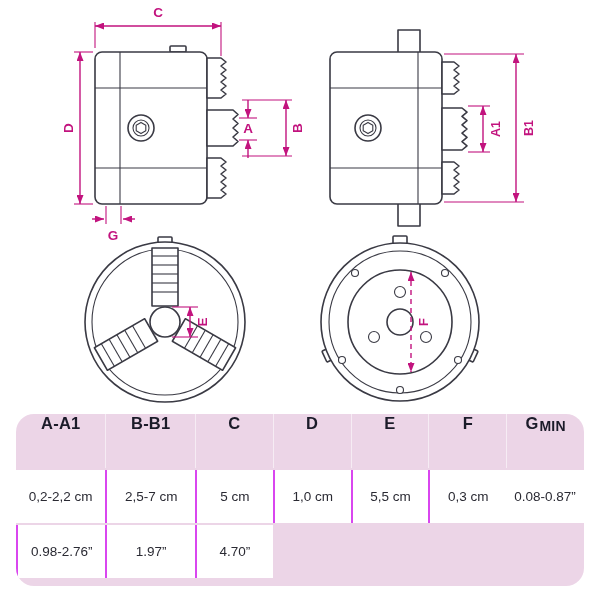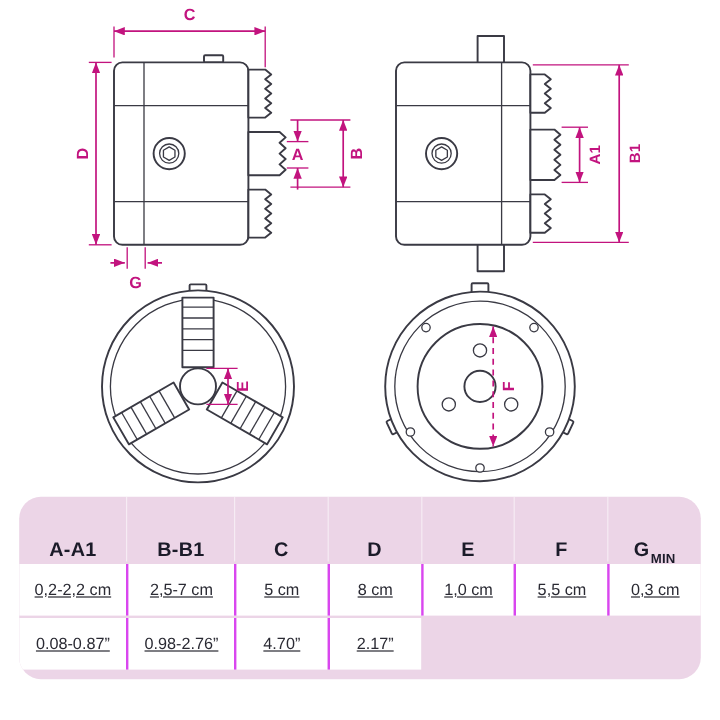--- a/index.html
+++ b/index.html
@@ -19,28 +19,28 @@
   .dim{fill:#c2137e;font-weight:bold;font-size:13.5px;font-family:"Liberation Sans",sans-serif;}
   .dim.small{font-size:12.5px;}
   
   .table-wrap{
     position:absolute;left:16px;top:414px;width:568px;
     background:#ecd5e7;border-radius:18px;overflow:hidden;
     display:grid;grid-template-columns:1.15fr 1.15fr 1fr 1fr 1fr 1fr 1fr;
     row-gap:2px;padding-bottom:8px;
   }
   .th{
-    height:54px;display:flex;align-items:flex-end;justify-content:center;
+    height:54px;display:flex;align-items:flex-start;justify-content:center;
     font-weight:bold;font-size:16.5px;color:#1b1b29;letter-spacing:.2px;
   }
   .th:not(:first-child){border-left:1px solid rgba(255,255,255,.55);}
-  .gsub{font-size:11px;position:relative;top:4px;margin-left:1px;font-weight:bold;}
+  .gsub{font-size:14px;position:relative;top:4px;margin-left:1px;font-weight:bold;}
   .td{
-    height:43px;background:#ffffff;display:flex;align-items:center;justify-content:center;
-    font-size:13.5px;color:#2a2a33;text-decoration:underline;
+    height:53px;background:#ffffff;display:flex;align-items:center;justify-content:center;
+    font-size:13.5px;color:#2a2a33;
   }
   .td:not(.first){border-left:2px solid #d946ef;}
 </style>
 </head>
 <body>
 
 <div class="canvas">
 
   <svg width="600" height="412" viewBox="0 0 600 412">
     <defs>
@@ -244,24 +244,23 @@
         <span>F</span>
       </div>
     <div class="th">
         <span>G</span>
         <span class="gsub">MIN</span>
       </div>
 
     <div class="td first">0,2-2,2 cm</div>
     <div class="td">2,5-7 cm</div>
     <div class="td">5 cm</div>
-    <div class="td">8 cm</div>
     <div class="td">1,0 cm</div>
     <div class="td">5,5 cm</div>
     <div class="td">0,3 cm</div>
 
     <div class="td first">0.08-0.87”</div>
     <div class="td">0.98-2.76”</div>
+    <div class="td">1.97”</div>
     <div class="td">4.70”</div>
-    <div class="td">2.17”</div>
   </div>
 
 </div>
 
 </body></html>

